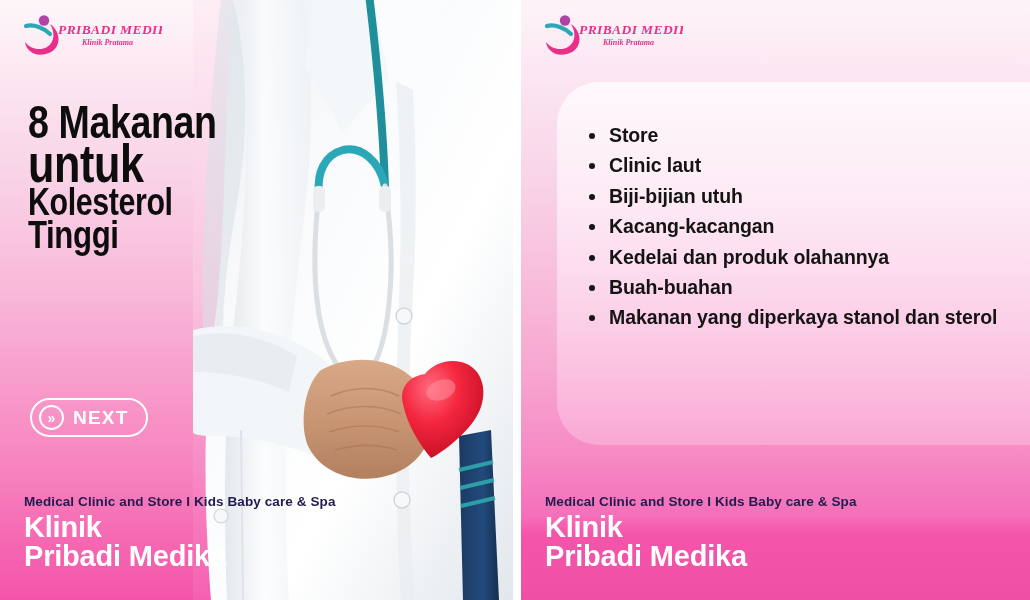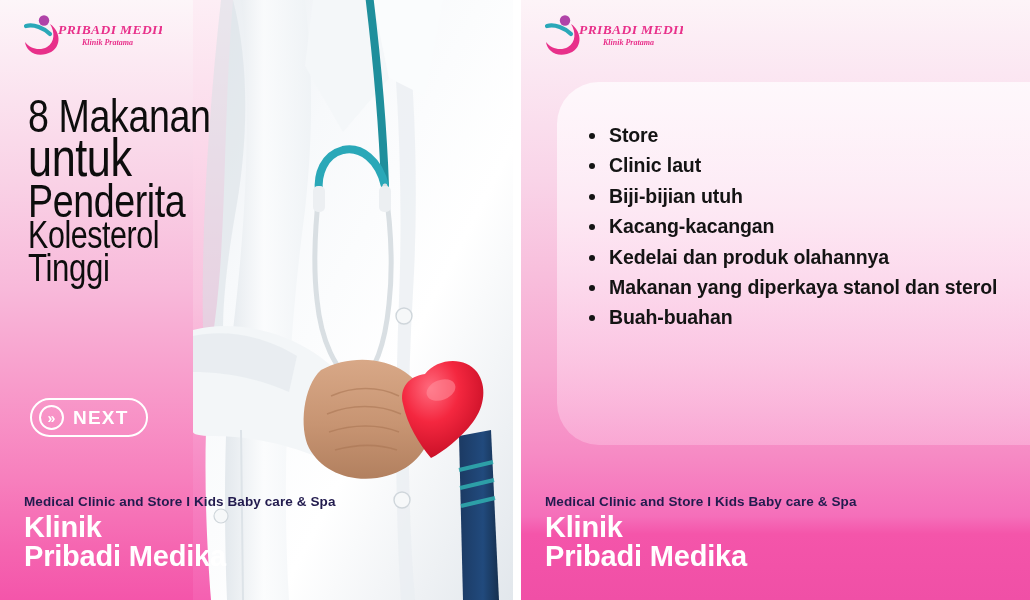--- a/index.html
+++ b/index.html
@@ -18,23 +18,23 @@
   
   .photo { position:absolute; right:0; top:0; width:320px; height:600px; overflow:hidden; }
   .photo svg { display:block; width:320px; height:600px; }
 
   
   .logo { position:absolute; left:22px; top:12px; width:140px; height:46px; }
   .logo svg { display:block; }
 
   
   .headline {
-    position:absolute; left:28px; top:96px; width:300px;
+    position:absolute; left:28px; top:102px; width:300px;
     font-family:"Liberation Sans Narrow","Liberation Sans", sans-serif;
-    font-weight:normal; color:#0d0d0d; line-height:0.84;
+    font-weight:bold; color:#0d0d0d; line-height:0.84;
     letter-spacing:-0.5px; z-index:6;
   }
   .hl-line { display:block; white-space:nowrap; }
   .hl1 { font-size:47px; }
   .hl2 { font-size:54px; }
   .hl3 { font-size:47px; }
   .hl4 { font-size:38px; }
   .hl5 { font-size:39px; }
   .hl-line i { font-style:normal; display:inline-block; transform:scaleX(0.80); transform-origin:left center; }
 
@@ -187,21 +187,20 @@
         <path d="M4 14 C12 12 22 16 28 22" stroke="#2aa8b8" stroke-width="4.2" fill="none" stroke-linecap="round"></path>
         <path d="M28 12 C40 20 40 38 24 42 C12 45 4 38 3 30 C8 37 18 39 25 35 C33 30 33 20 28 12 Z" fill="#e8308a"></path>
         <text x="36" y="22" font-family="Liberation Serif, serif" font-style="italic" font-weight="bold" font-size="13.5" fill="#e8308a" letter-spacing="0.4">PRIBADI MEDIKA</text>
         <text x="60" y="33" font-family="Liberation Serif, serif" font-style="italic" font-weight="bold" font-size="8" fill="#e8308a">Klinik Pratama</text>
       </svg>
     </div>
 
     <div class="headline">
       <span class="hl-line hl1"><i>8 Makanan</i></span>
       <span class="hl-line hl2"><i>untuk</i></span>
-      <span class="hl-line hl3"><i>Penderita</i></span>
       <span class="hl-line hl4"><i>Kolesterol</i></span>
       <span class="hl-line hl5"><i>Tinggi</i></span>
     </div>
 
     <div class="nextbtn">
       <span class="next-circle">»</span>
       <span class="next-label">NEXT</span>
     </div>
 
     <div class="footer">
@@ -226,22 +225,22 @@
         <text x="60" y="33" font-family="Liberation Serif, serif" font-style="italic" font-weight="bold" font-size="8" fill="#e8308a">Klinik Pratama</text>
       </svg>
     </div>
 
     <ul class="list">
       <li>Store</li>
       <li>Clinic laut</li>
       <li>Biji-bijian utuh</li>
       <li>Kacang-kacangan</li>
       <li>Kedelai dan produk olahannya</li>
+      <li>Buah-buahan</li>
       <li>Makanan yang diperkaya stanol dan sterol</li>
-      <li>Buah-buahan</li>
     </ul>
 
     <div class="footer">
       <div class="f-tag">Medical Clinic and Store I Kids Baby care &amp; Spa</div>
       <div class="f-brand">Klinik</div>
       <div class="f-brand">Pribadi Medika</div>
     </div>
   </div>
 
 </div>

